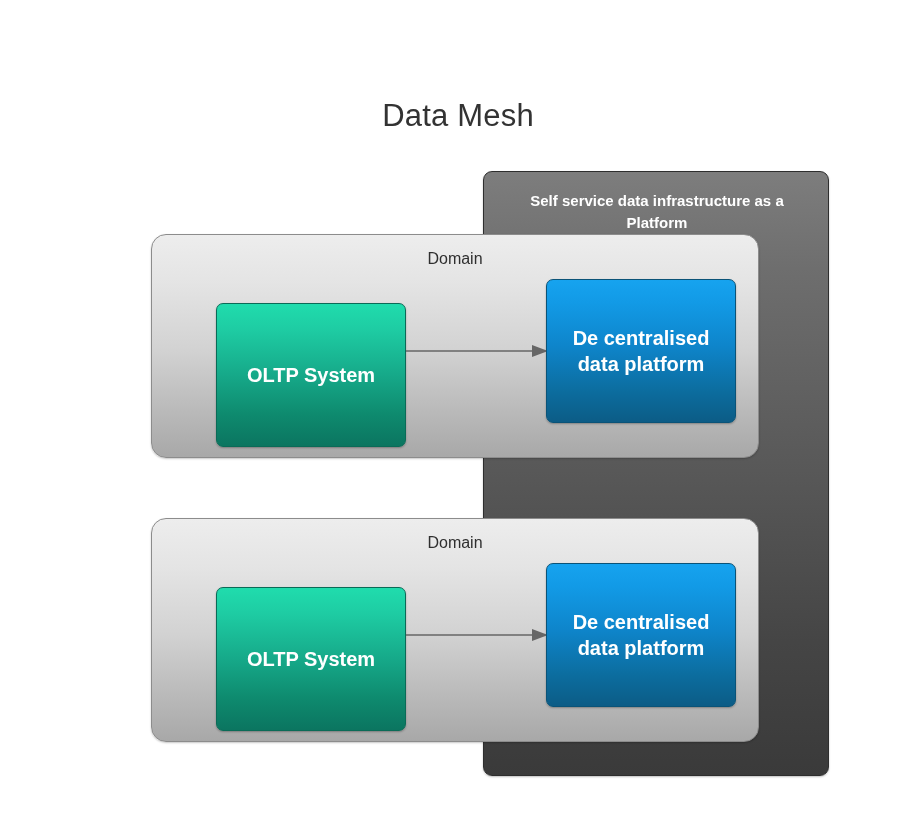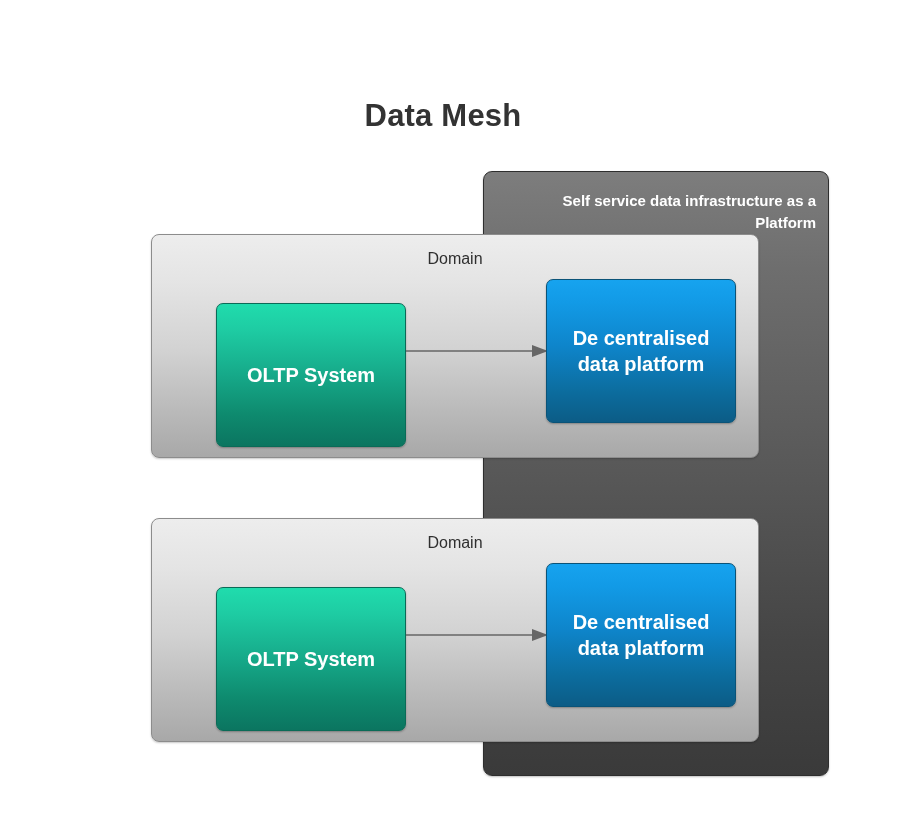--- a/index.html
+++ b/index.html
@@ -23,56 +23,57 @@
   }
 
   
   .diagram-title {
     position: absolute;
     left: 0;
     top: 96px;
     width: 886px;
     text-align: center;
     font-size: 31px;
-    font-weight: bold;
+    font-weight: normal;
     color: #333333;
     letter-spacing: 0.2px;
     line-height: 40px;
+    padding-left: 15px;
   }
 
   
   .platform-box {
     position: absolute;
     left: 483px;
     top: 171px;
     width: 346px;
     height: 605px;
     border-radius: 9px;
     background: linear-gradient(to bottom, #7d7d7d 0%, #6e6e6e 16%, #5b5b5b 45%, #454545 78%, #3a3a3a 100%);
     border: 1px solid #2e2e2e;
     box-sizing: border-box;
     box-shadow: 0 1px 2px rgba(0,0,0,0.25);
   }
   .platform-label {
     position: absolute;
     left: 14px;
     top: 18px;
     width: 318px;
-    text-align: right;
+    text-align: center;
     color: #ffffff;
     font-size: 15px;
     font-weight: bold;
     line-height: 22px;
   }
 
   
   .domain-box {
     position: absolute;
     width: 608px;
-    border-radius: 8px;
+    border-radius: 15px;
     background: linear-gradient(to bottom, #ededed 0%, #e4e4e4 22%, #d2d2d2 52%, #b9b9b9 80%, #a8a8a8 100%);
     border: 1px solid #8c8c8c;
     box-sizing: border-box;
     box-shadow: 0 1px 2px rgba(0,0,0,0.22);
   }
   .domain-box.domain-1 {
     left: 151px;
     top: 234px;
     height: 224px;
   }

